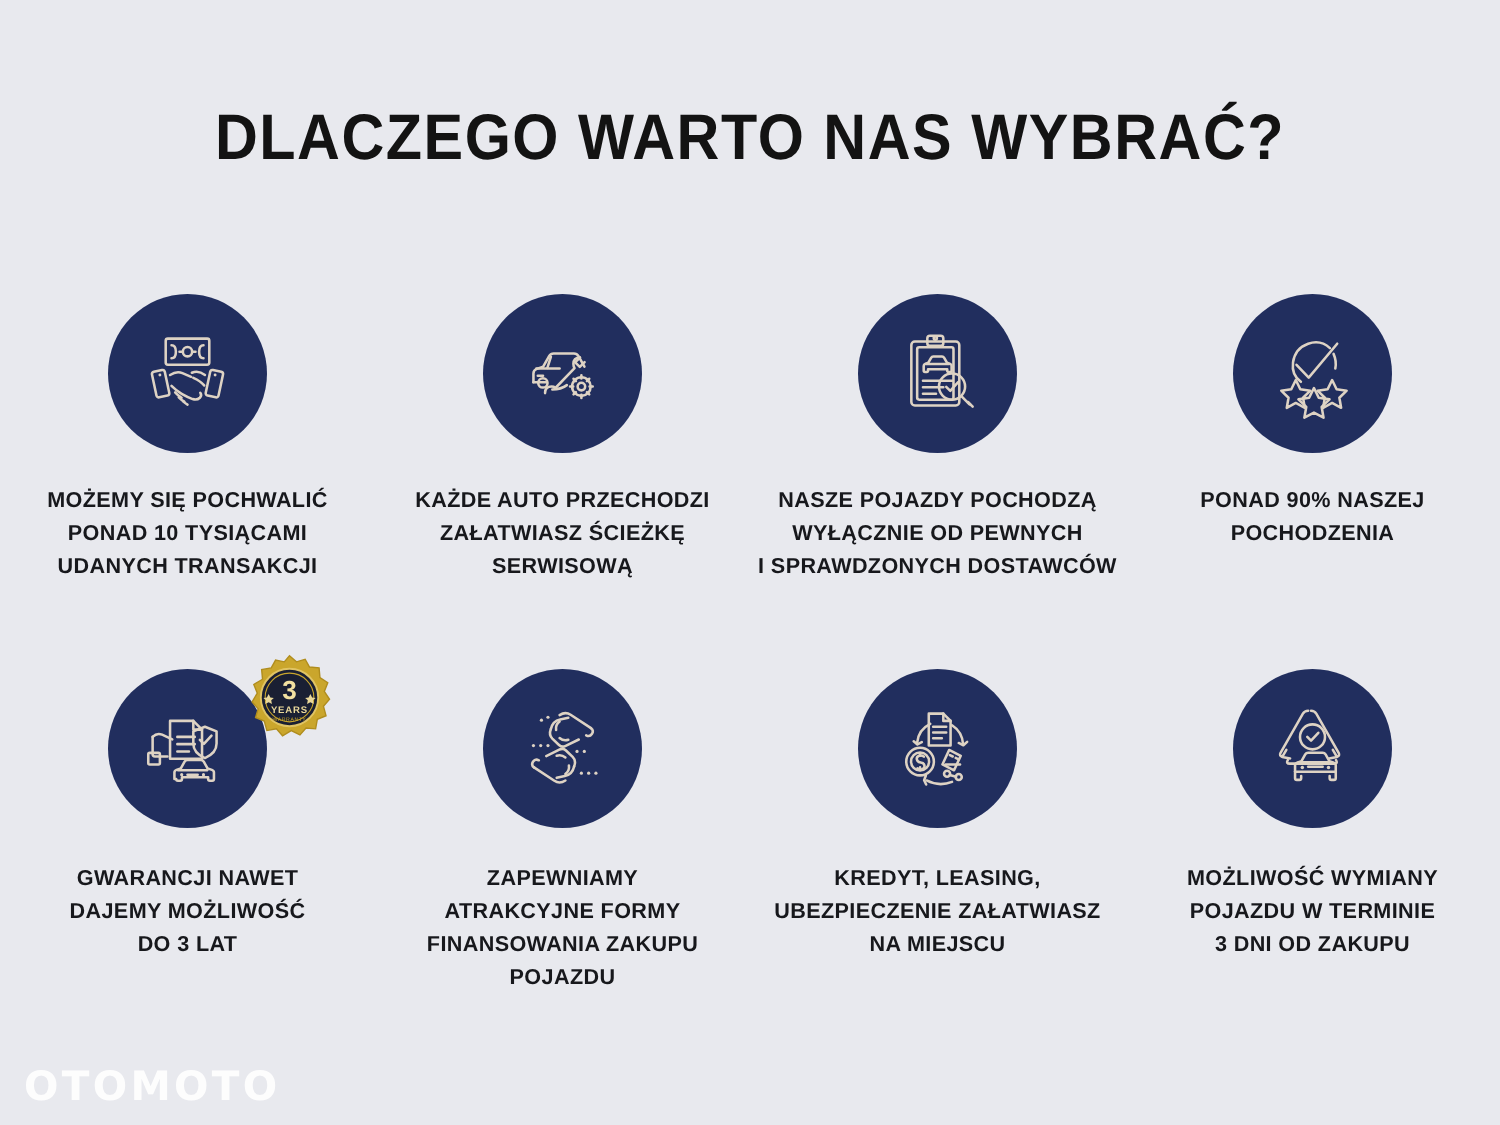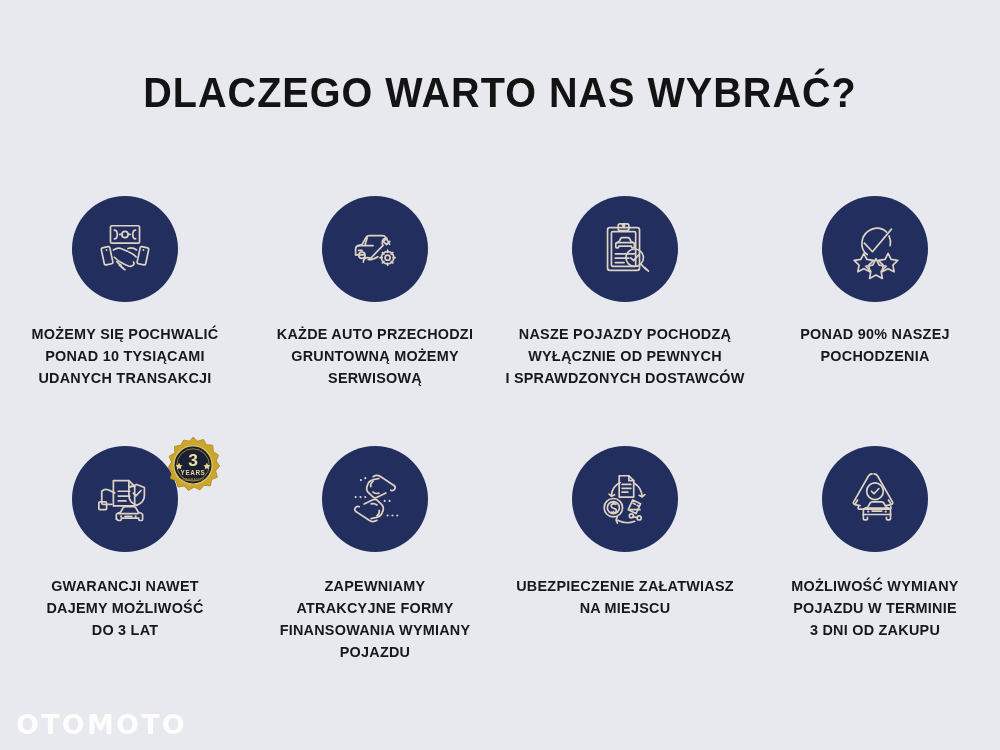--- a/index.html
+++ b/index.html
@@ -189,21 +189,21 @@
             <path d="M44 21 l-3.3 3.3 3.2 3.2 3.3-3.3"></path>
             <circle cx="45" cy="41" r="6.4"></circle>
             <circle cx="45" cy="41" r="2.6"></circle>
             <path d="M45 33.2 v2.2 M45 46.6 v2.2 M37.2 41 h2.2 M50.6 41 h2.2"></path>
             <path d="M39.6 35.6 l1.6 1.6 M48.8 44.8 l1.6 1.6 M50.4 35.6 l-1.6 1.6 M41.2 44.8 l-1.6 1.6"></path>
           </svg>
         </div>
       </div>
       <div class="caption">
         <span class="line">KAŻDE AUTO PRZECHODZI</span>
-        <span class="line">GRUNTOWNĄ MOŻEMY</span>
+        <span class="line">ZAŁATWIASZ ŚCIEŻKĘ</span>
         <span class="line">SERWISOWĄ</span>
       </div>
     </div>
 
     <div class="cell row1">
       <div class="badge-wrap">
         <div class="circle">
           <svg viewBox="0 0 64 64" aria-hidden="true">
             <rect x="14" y="10" width="33" height="44" rx="2.4"></rect>
             <rect x="18" y="14" width="25" height="36" rx="1.4"></rect>
@@ -311,21 +311,21 @@
             <circle class="solid" cx="47" cy="34" r="1.1"></circle>
             <circle class="solid" cx="45" cy="49" r="1.1"></circle>
             <circle class="solid" cx="50" cy="49" r="1.1"></circle>
             <circle class="solid" cx="55" cy="49" r="1.1"></circle>
           </svg>
         </div>
       </div>
       <div class="caption">
         <span class="line">ZAPEWNIAMY</span>
         <span class="line">ATRAKCYJNE FORMY</span>
-        <span class="line">FINANSOWANIA WYMIANY</span>
+        <span class="line">FINANSOWANIA ZAKUPU</span>
         <span class="line">POJAZDU</span>
       </div>
     </div>
 
     <div class="cell row2">
       <div class="badge-wrap">
         <div class="circle">
           <svg viewBox="0 0 64 64" aria-hidden="true">
             <path d="M26 8 h10 l5 5 v17 h-15z"></path>
             <path d="M36 8 v5 h5"></path>
@@ -343,20 +343,21 @@
             <path d="M18 28 q0.8-9 9-13"></path>
             <path d="M15.6 27 l2.6 2.2 3-1.6"></path>
             <path d="M42 16 q7 4.5 7.6 13"></path>
             <path d="M52.4 27.4 l-2.6 2.4 -3.2-1.6"></path>
             <path d="M42 55 q-9 3.5-17.5-1"></path>
             <path d="M24 50.6 l-1.2 3.2 1.4 3"></path>
           </svg>
         </div>
       </div>
       <div class="caption">
+        <span class="line">KREDYT, LEASING,</span>
         <span class="line">UBEZPIECZENIE ZAŁATWIASZ</span>
         <span class="line">NA MIEJSCU</span>
       </div>
     </div>
 
     <div class="cell row2">
       <div class="badge-wrap">
         <div class="circle">
           <svg viewBox="0 0 64 64" aria-hidden="true">
             <path d="M31 6 q2.4 0 3.6 2 L50 35 q1.2 2.2-1.4 2.6"></path>

